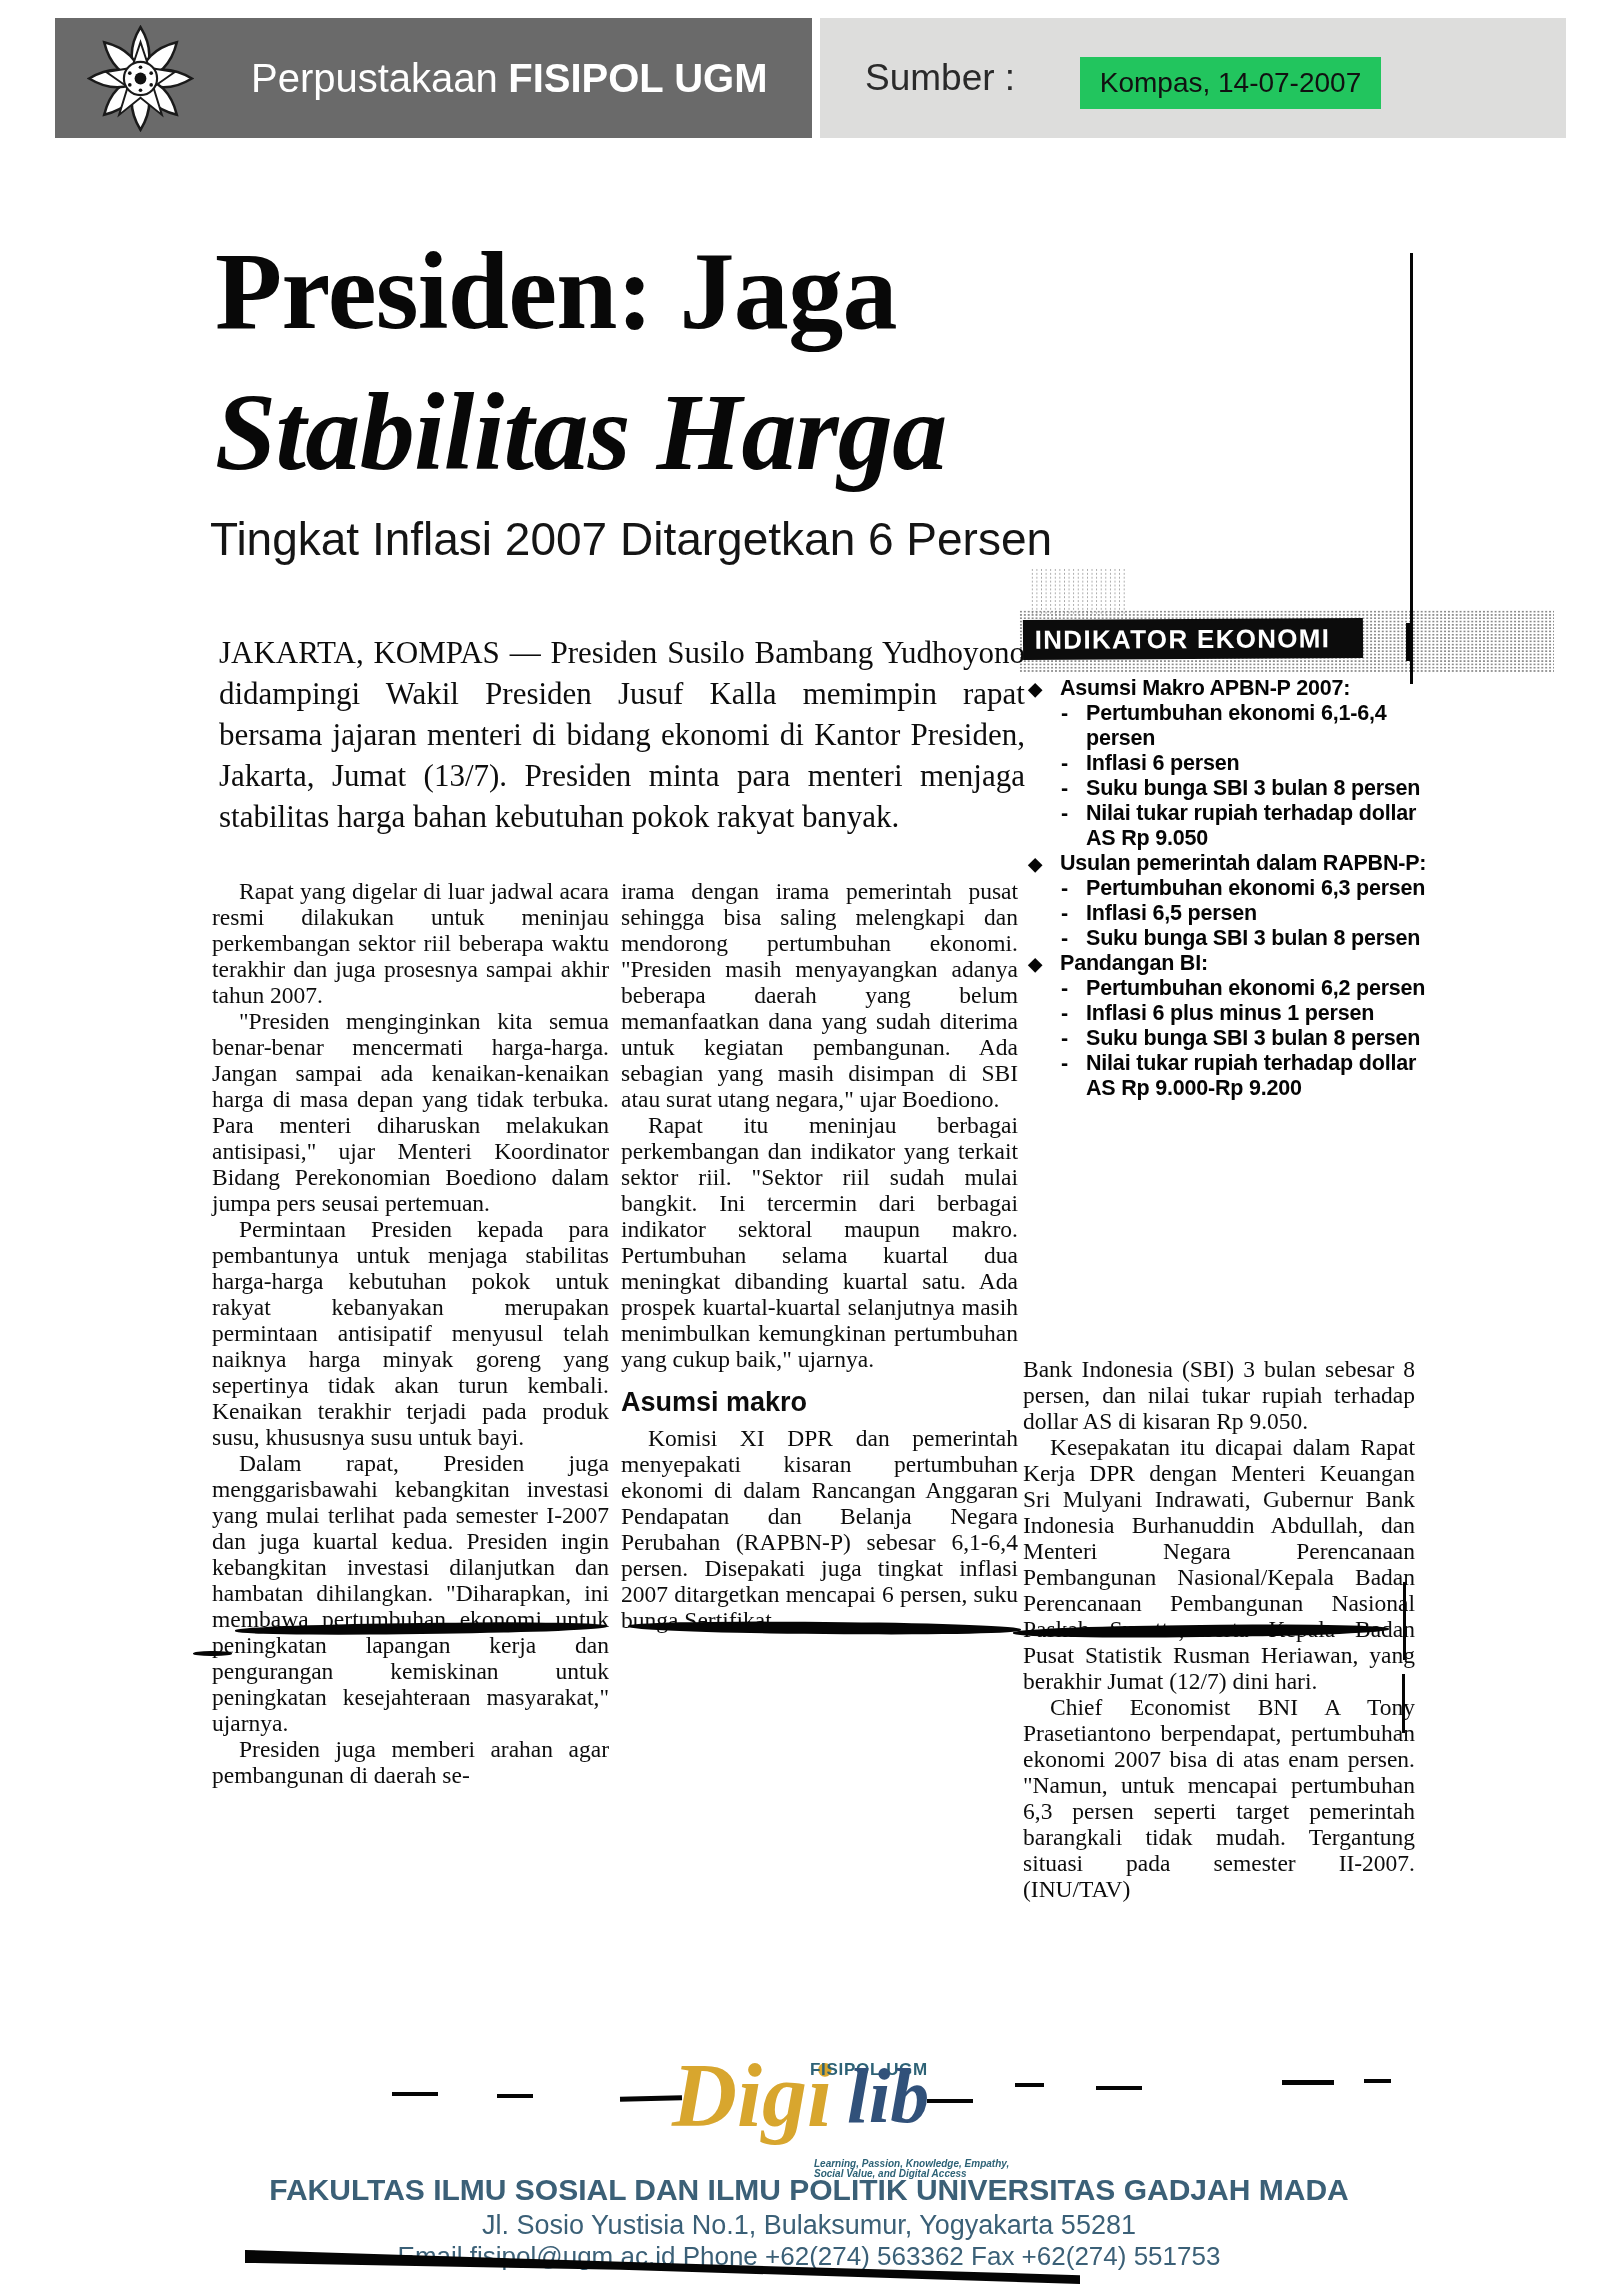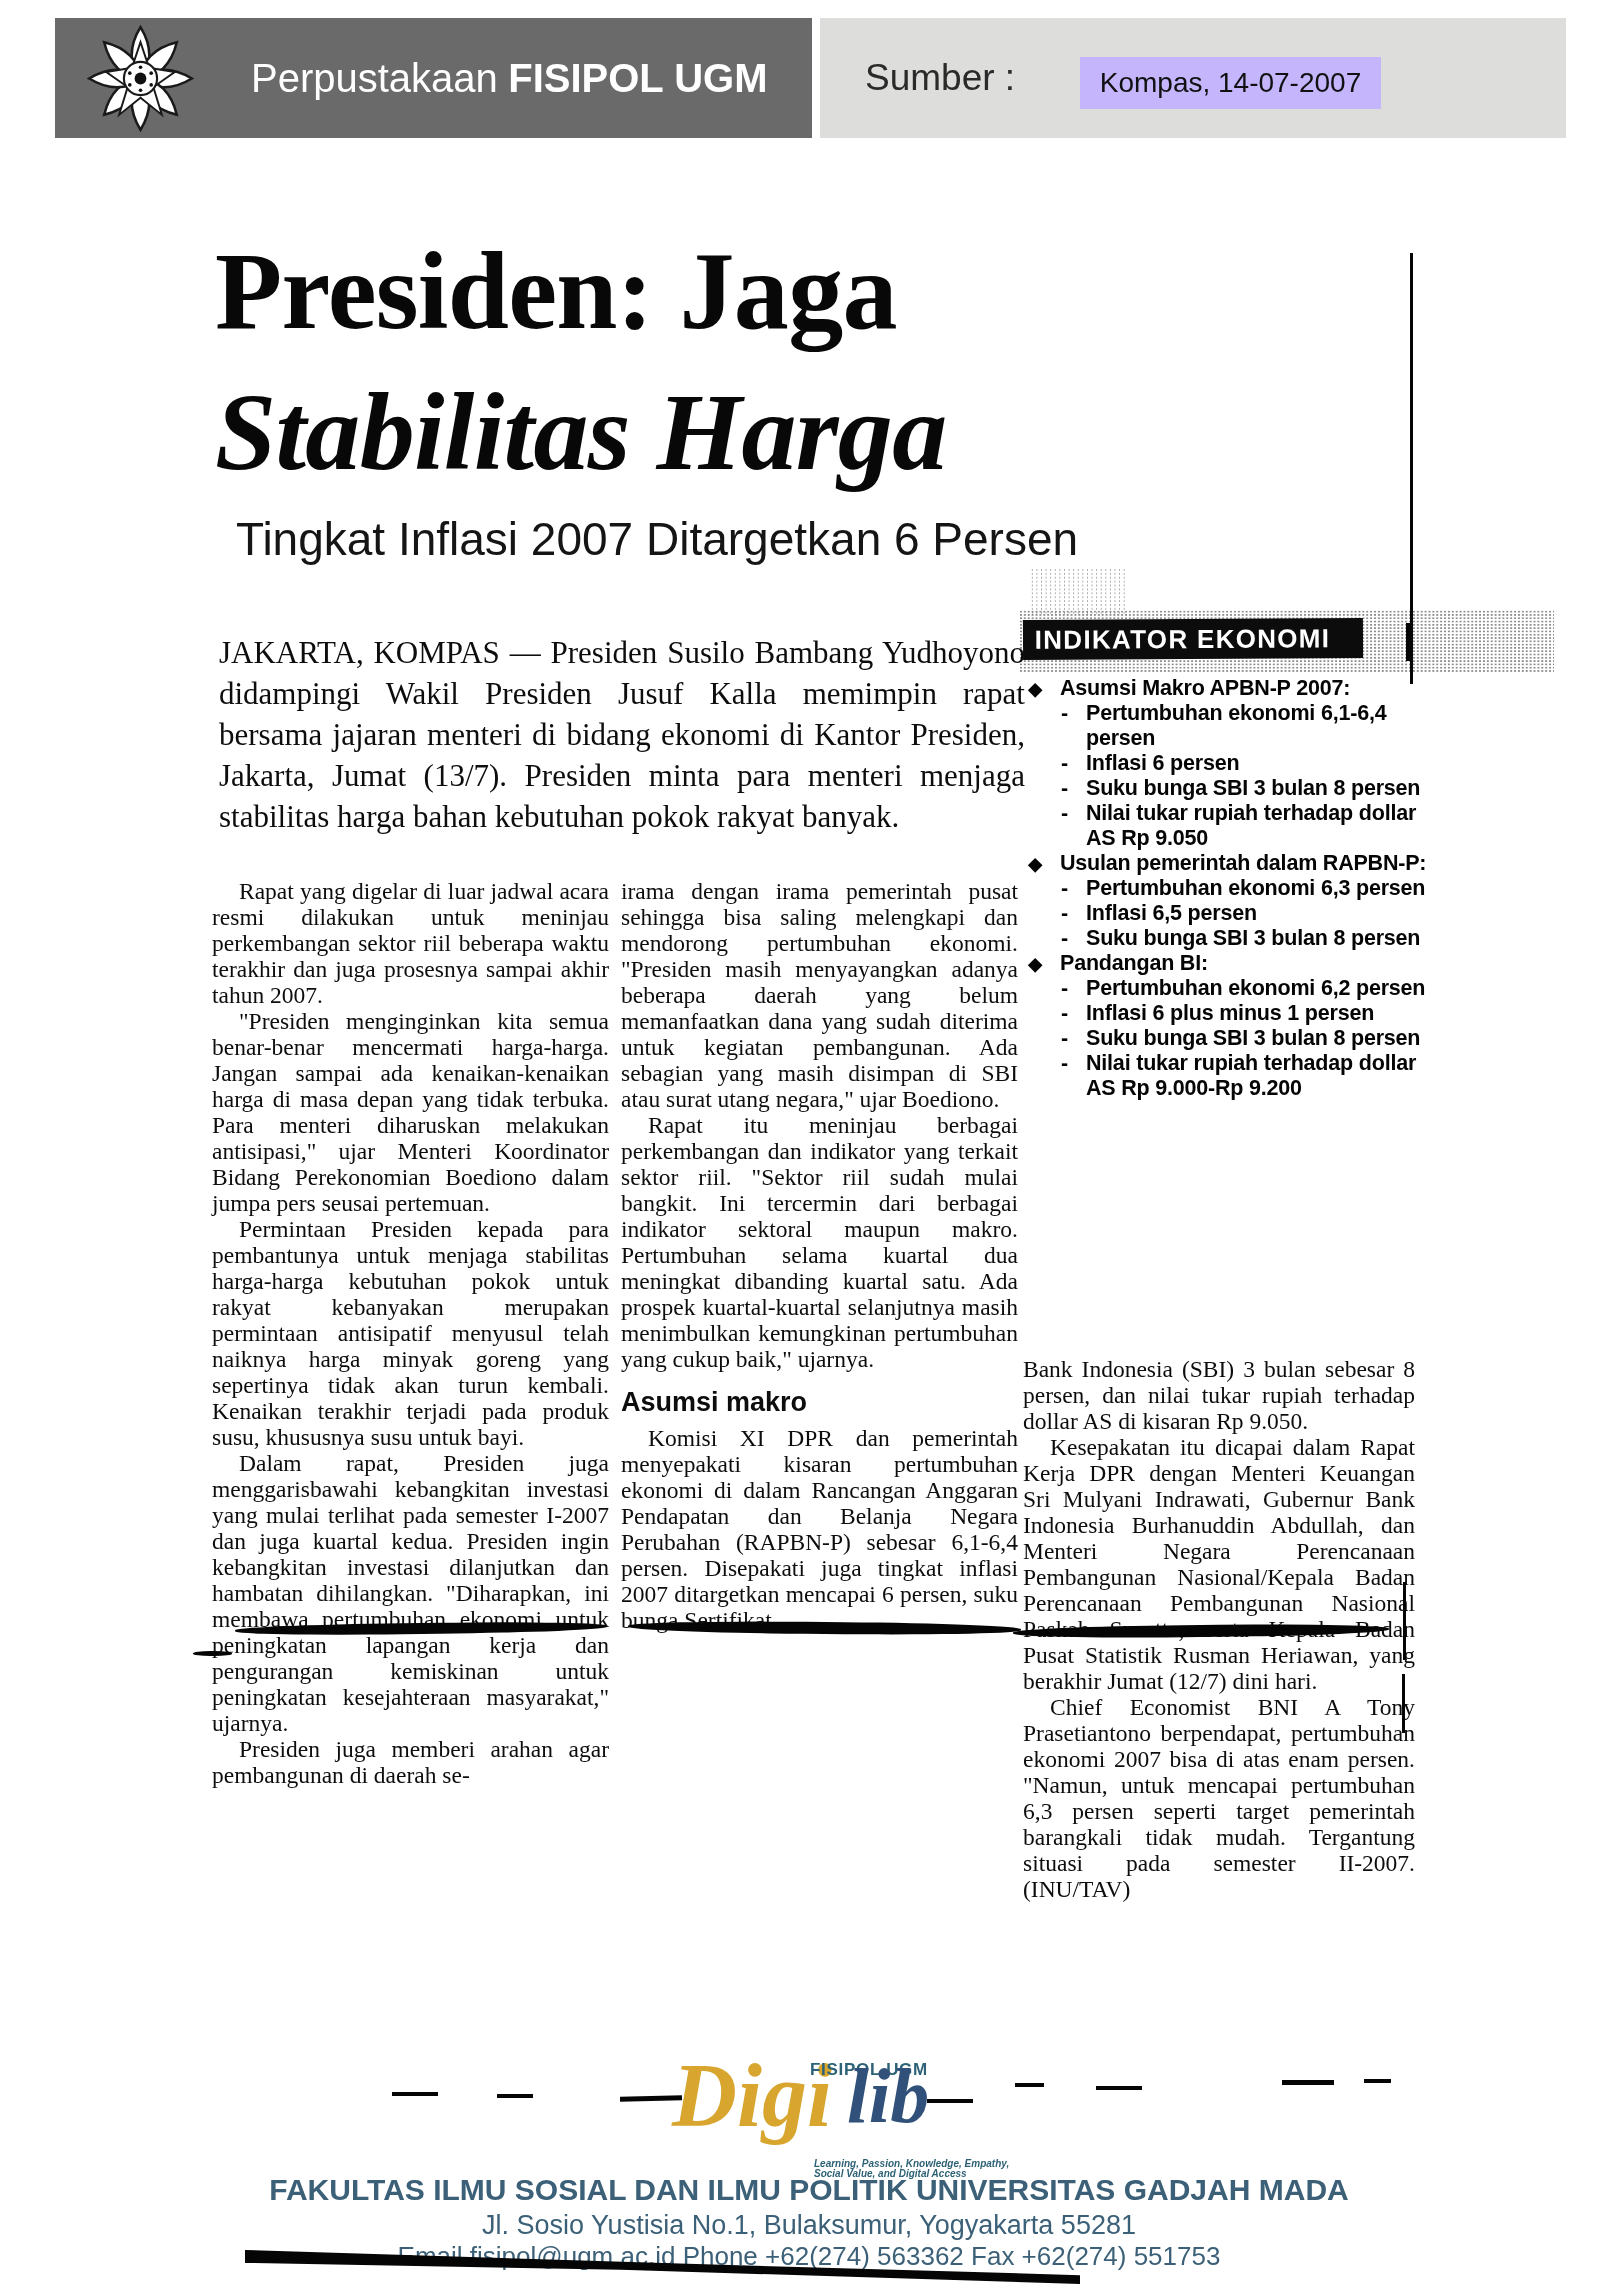--- a/index.html
+++ b/index.html
@@ -8,30 +8,30 @@
 
   
   .topbar-dark{position:absolute;left:55px;top:18px;width:757px;height:120px;background:#6a6a6a;}
   .topbar-light{position:absolute;left:820px;top:18px;width:746px;height:120px;background:#dddddc;}
   .ugm-logo{position:absolute;left:87px;top:25px;width:107px;height:107px;}
   .brand{position:absolute;left:251px;top:18px;height:120px;display:flex;align-items:center;
          font-family:"Liberation Sans",sans-serif;font-size:40px;color:#ffffff;white-space:nowrap;}
   .brand .bold{font-weight:700;margin-left:10.4px;}
   .src-label{position:absolute;left:865px;top:18px;height:120px;display:flex;align-items:center;
              font-family:"Liberation Sans",sans-serif;font-size:37px;color:#2a2a2a;}
-  .src-box{position:absolute;left:1080px;top:57px;width:301px;height:52px;background:#c4b5fd;
+  .src-box{position:absolute;left:1080px;top:57px;width:301px;height:52px;background:#22c55e;
            display:flex;align-items:center;justify-content:center;
            font-family:"Liberation Sans",sans-serif;font-size:28px;color:#111;}
 
   
   .headline{position:absolute;left:215px;font-weight:700;font-size:110px;line-height:1;
             letter-spacing:-0.7px;color:#080808;white-space:nowrap;}
   .hl1{top:236px;}
   .hl2{top:377px;font-style:italic;}
-  .subtitle{position:absolute;left:236px;top:512px;font-family:"Liberation Sans",sans-serif;
+  .subtitle{position:absolute;left:210px;top:512px;font-family:"Liberation Sans",sans-serif;
             font-size:46px;color:#151515;white-space:nowrap;text-align:center;}
 
   
   .lead{position:absolute;left:219px;top:632px;width:806px;font-size:31px;line-height:41px;
         text-align:justify;color:#0d0d0d;}
 
   
   .col{position:absolute;top:878px;width:397px;font-size:23.5px;line-height:26px;
        text-align:justify;color:#0d0d0d;}
   .col p{margin:0;text-indent:27px;}

